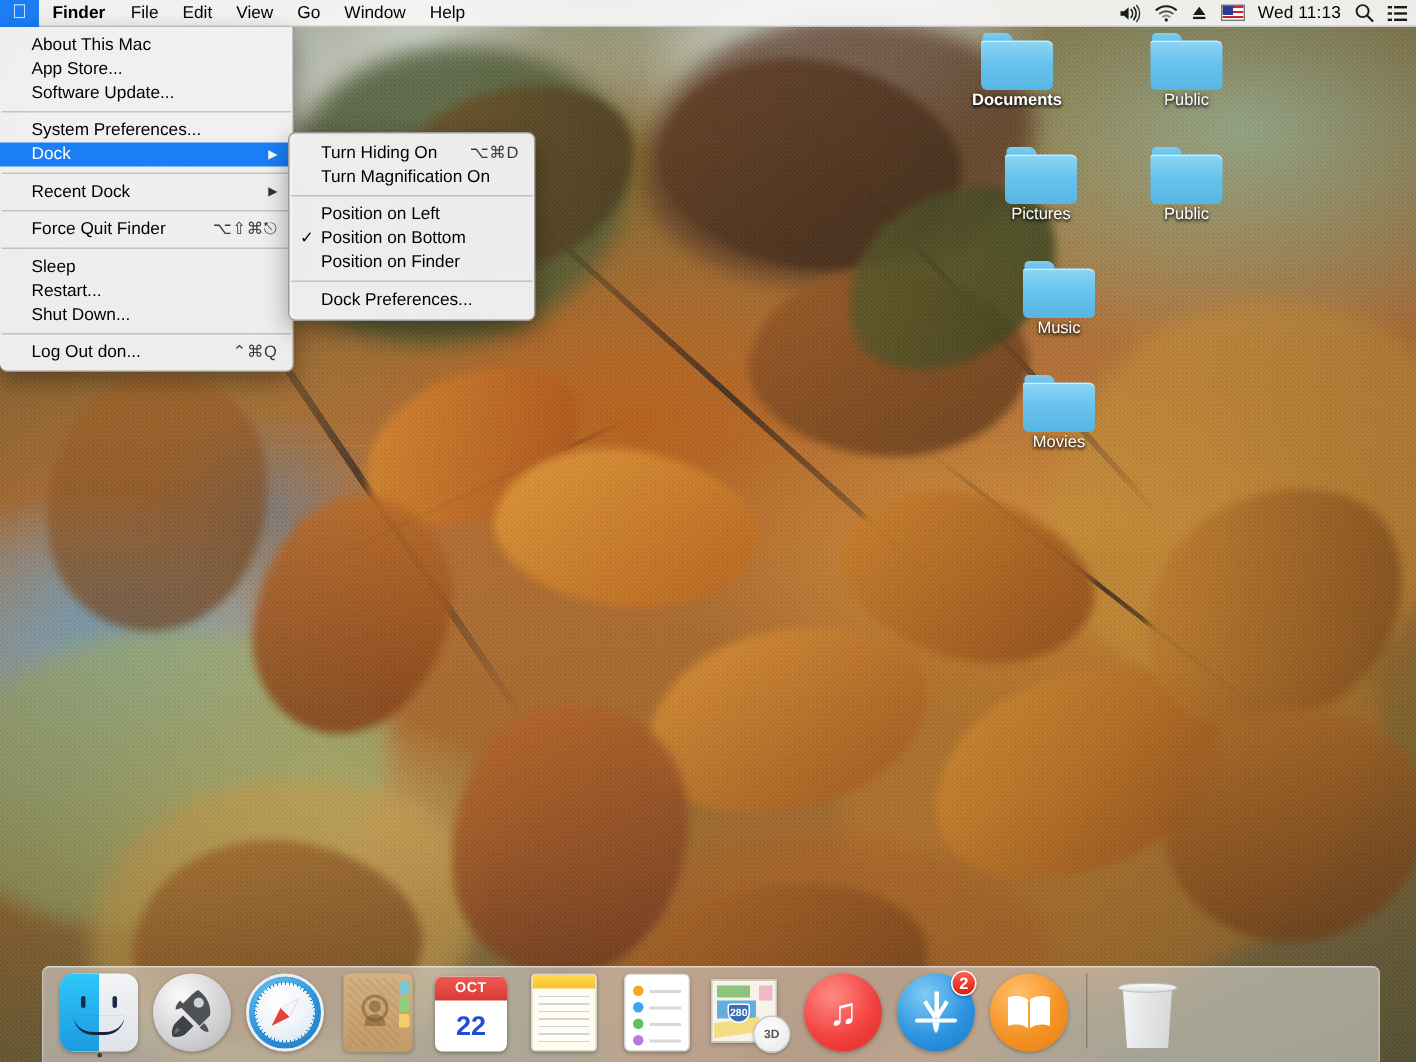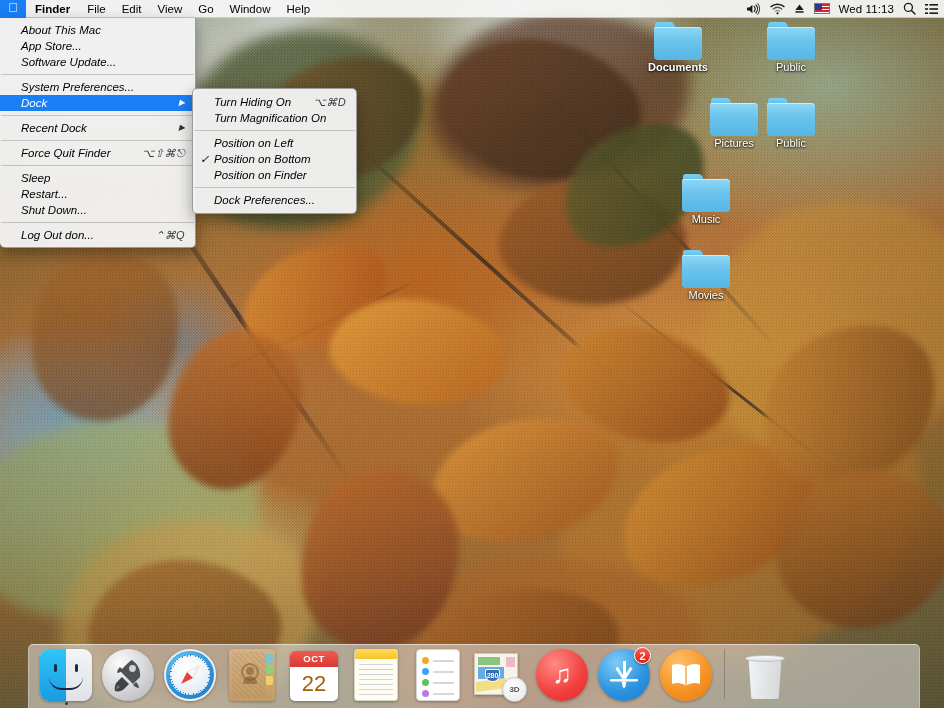--- a/index.html
+++ b/index.html
@@ -111,21 +111,20 @@
 
   
   .menu {
     position:absolute; z-index:60;
     background:rgba(242,242,242,.97);
     border:1px solid rgba(140,140,140,.85);
     border-radius:0 0 5px 5px;
     box-shadow:0 6px 16px rgba(0,0,0,.35);
     font-size:11.5px; color:#000;
     padding:4px 0;
-    font-style:italic;
   }
   #apple-menu { left:0; top:18px; width:196px; border-top:none; border-left:none; }
   #dock-submenu { left:192px; top:88px; width:165px; border-radius:5px; padding:5px 0; }
 
   .menu-row {
     display:flex; align-items:center; height:16px; line-height:16px;
     padding:0 10px 0 21px; white-space:nowrap; position:relative;
   }
   .menu-row.highlighted { background:#1a7ef5; color:#fff; }
   .menu-label { flex:1 1 auto; }
@@ -247,21 +246,21 @@
     width:48px;height:50px;border-radius:5px;overflow:hidden;position:relative;
     background:#fff; box-shadow:0 1px 3px rgba(0,0,0,.35);
   }
   .ico-cal .hdr {
     height:16px;background:linear-gradient(180deg,#f05a52,#d93a33);
     color:#fff;font-size:9.5px;font-weight:bold;text-align:center;line-height:16px;
     letter-spacing:.4px;
   }
   .ico-cal .day {
     height:34px;display:flex;align-items:center;justify-content:center;
-    font-size:22px;color:#a16207;font-weight:400;line-height:1;
+    font-size:18px;color:#1d4ed8;font-weight:700;line-height:1;
   }
   .ico-notes {
     width:44px;height:52px;border-radius:3px;overflow:hidden;position:relative;
     background:#fffdf2;box-shadow:0 1px 3px rgba(0,0,0,.3);
     border:1px solid #d8d4c4;
   }
   .ico-notes .top { height:9px;background:linear-gradient(180deg,#ffd84d,#f5c52b); }
   .ico-notes .lines {
     position:absolute;left:4px;right:4px;top:14px;bottom:4px;
     background:repeating-linear-gradient(180deg,#cfd4dc 0 1px,transparent 1px 5px);
@@ -382,21 +381,21 @@
         </div>
         <div class="d-label">Documents</div>
       </div>
       <div class="d-icon" style="left: 749px; top: 22px;">
         <div class="folder">
           <div class="tab"></div>
           <div class="body"></div>
         </div>
         <div class="d-label">Public</div>
       </div>
-      <div class="d-icon" style="left: 692px; top: 98px;">
+      <div class="d-icon" style="left: 652px; top: 98px;">
         <div class="folder">
           <div class="tab"></div>
           <div class="body"></div>
         </div>
         <div class="d-label">Pictures</div>
       </div>
       <div class="d-icon" style="left: 749px; top: 98px;">
         <div class="folder">
           <div class="tab"></div>
           <div class="body"></div>

